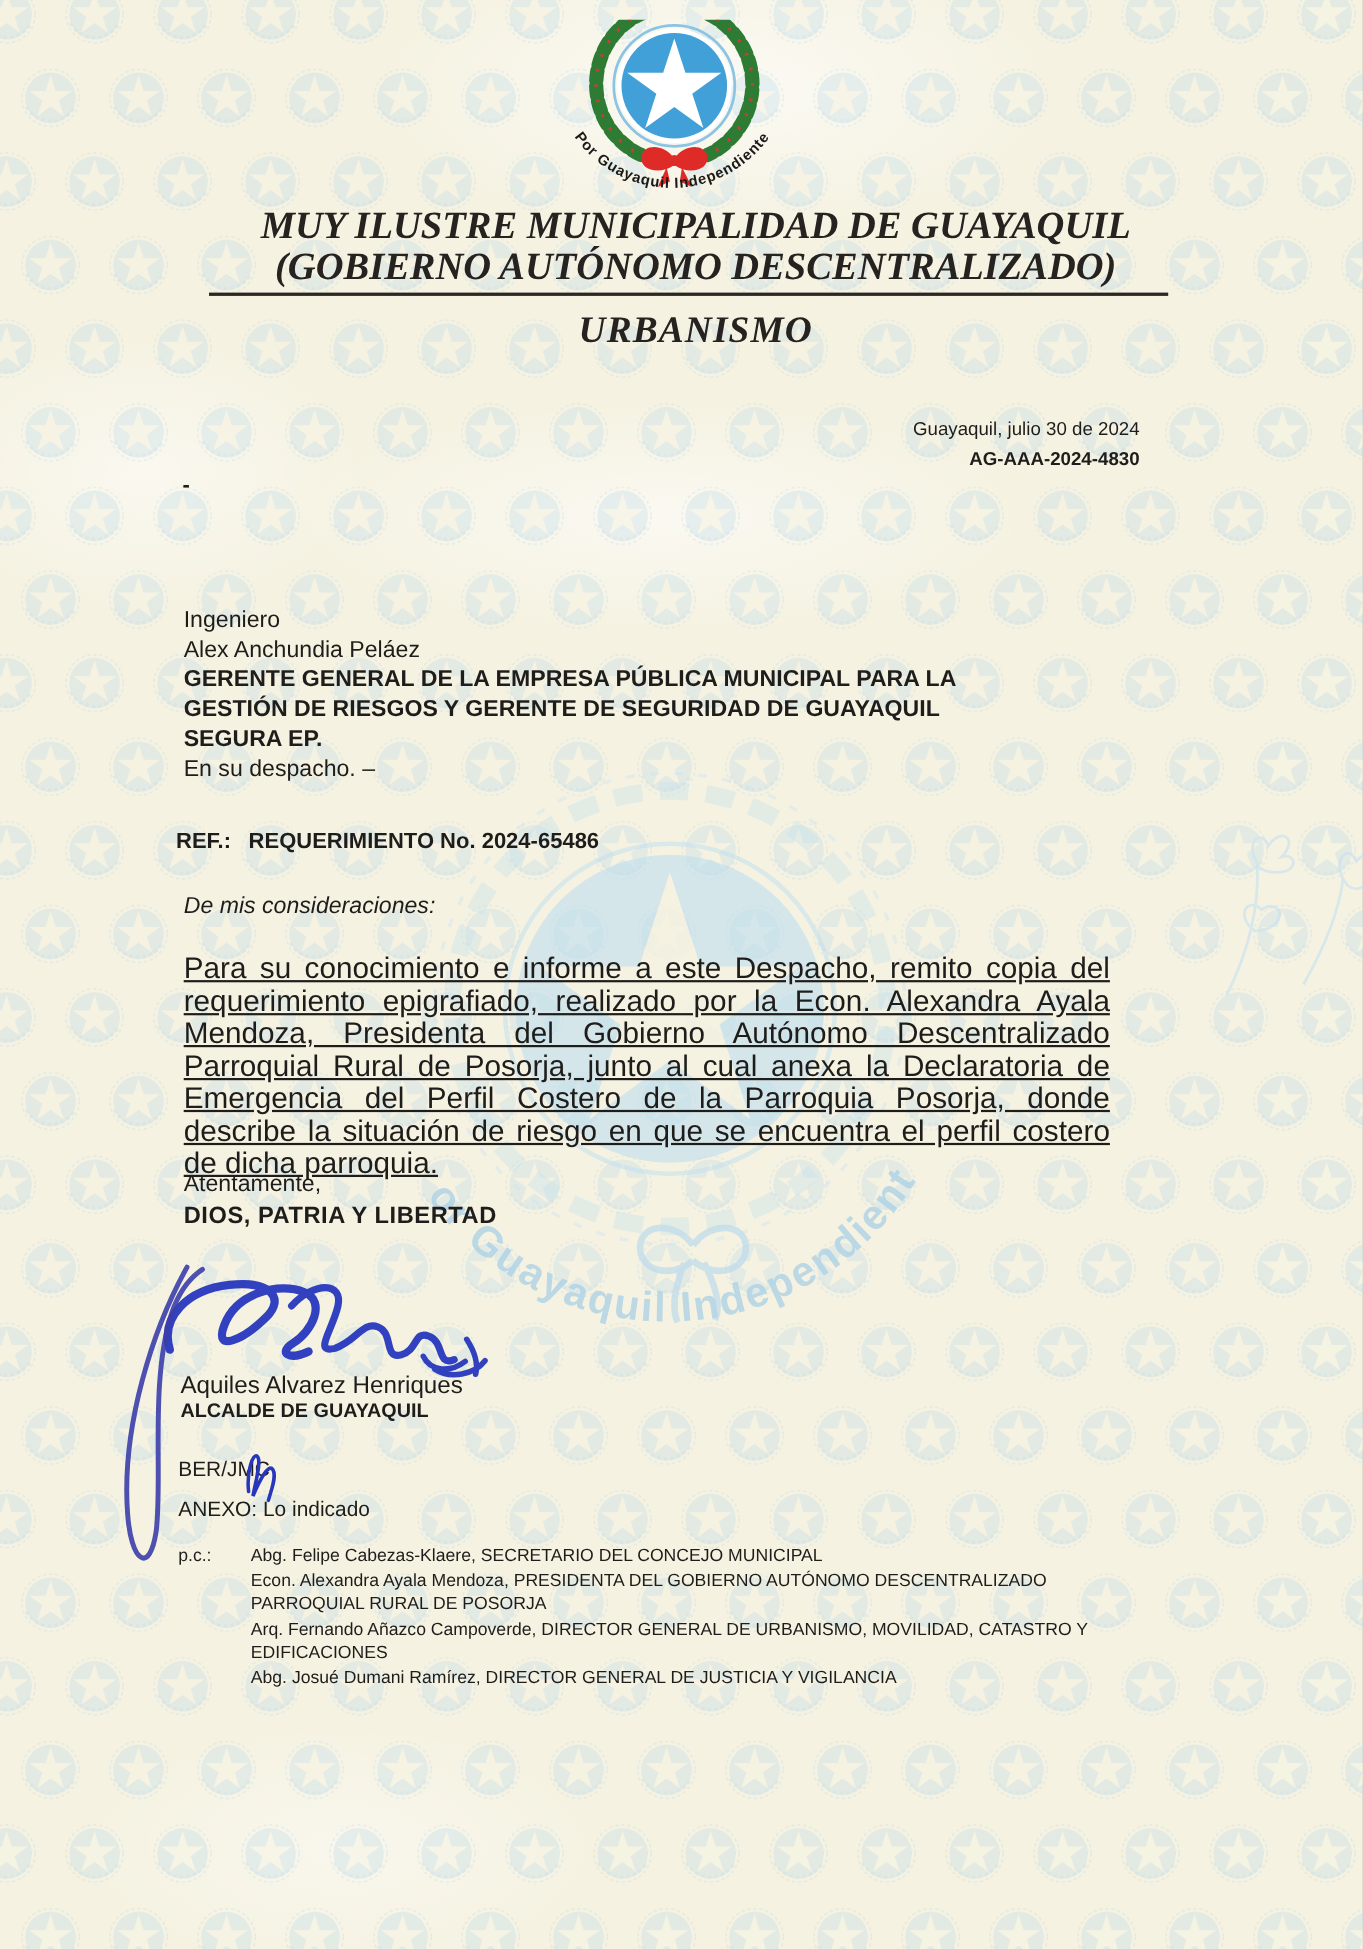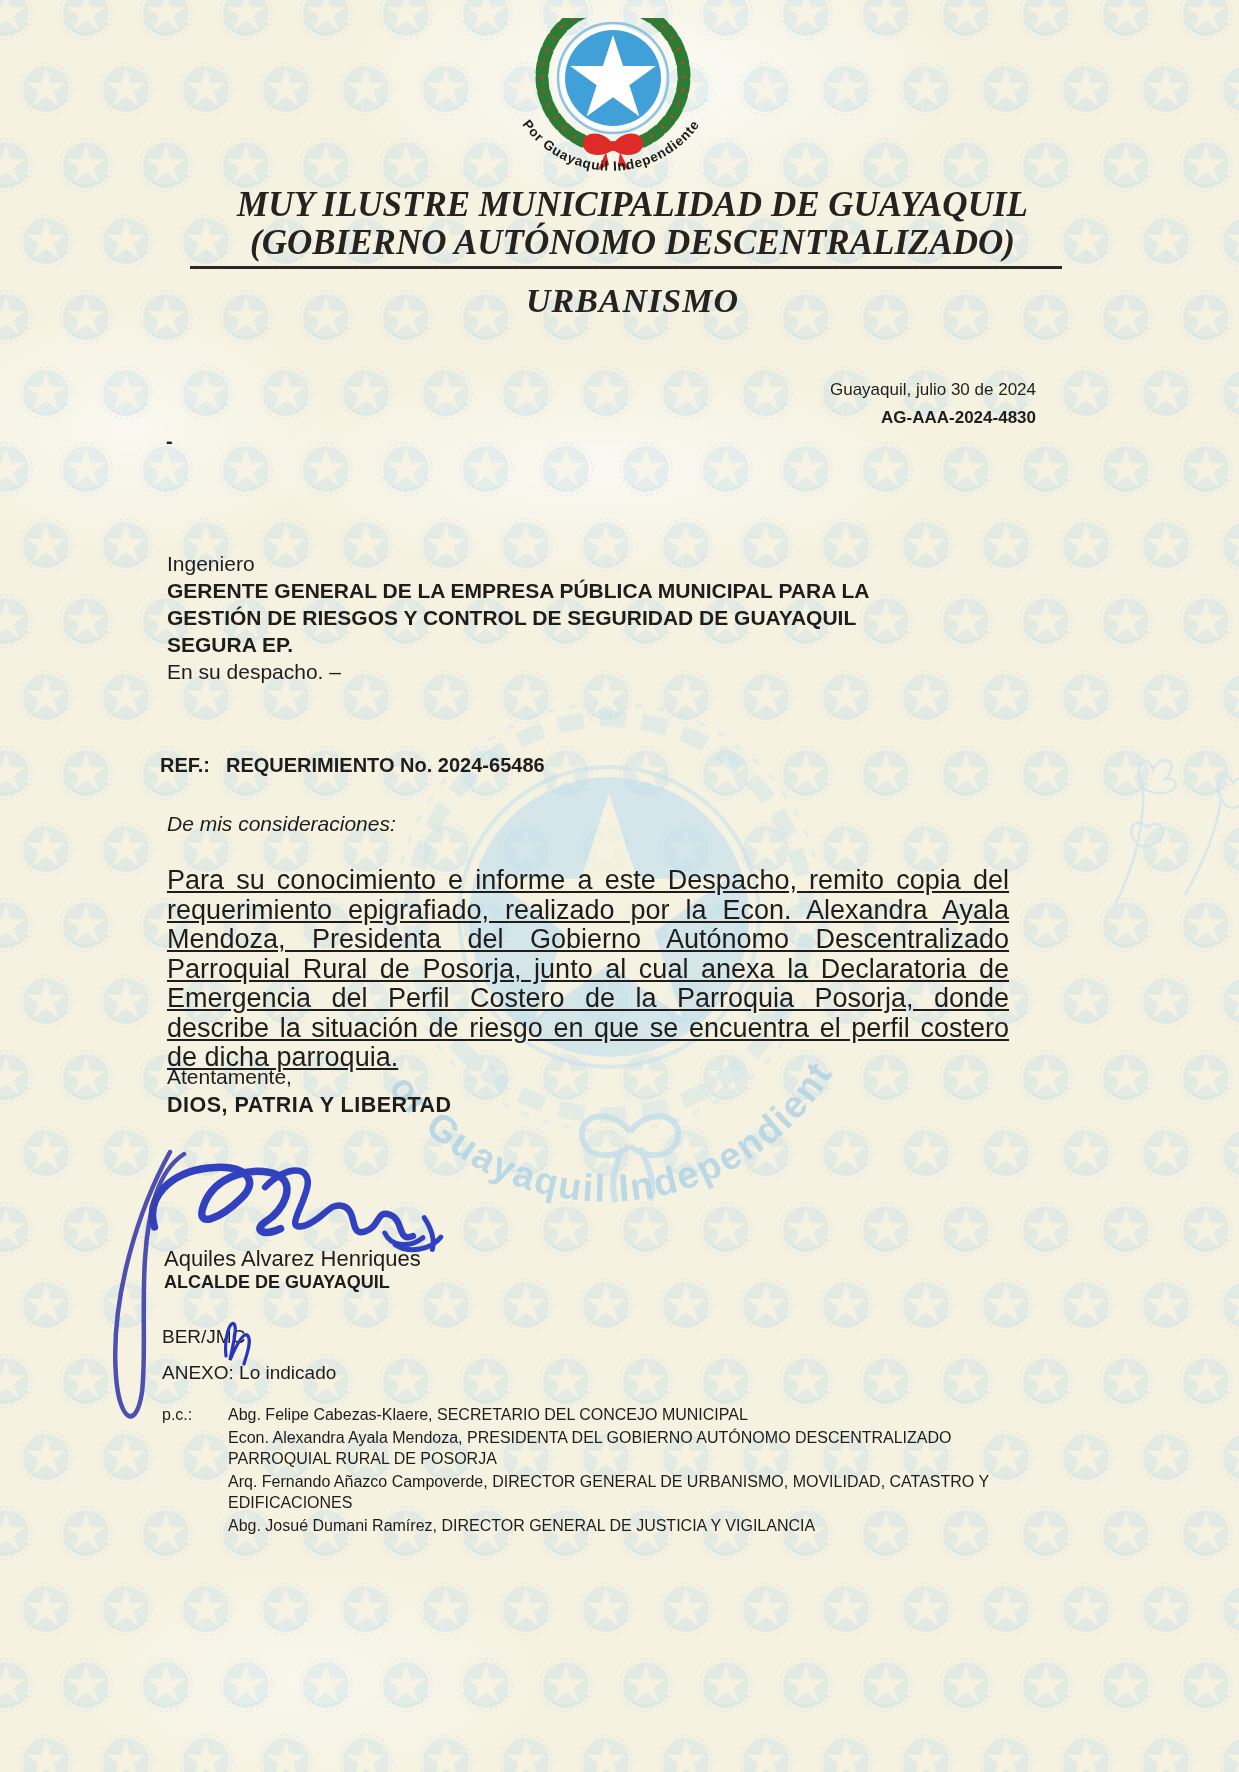--- a/index.html
+++ b/index.html
@@ -2455,22 +2455,23 @@
 
   <div class="dateblock">
     <div>Guayaquil, julio 30 de 2024</div>
     <div class="refcode">AG-AAA-2024-4830</div>
   </div>
 
   <div class="margin-dash">-</div>
 
   <div class="recipient">
     <div>Ingeniero</div>
+    <div>Alex Anchundia Peláez</div>
     <div class="b">GERENTE GENERAL DE LA EMPRESA PÚBLICA MUNICIPAL PARA LA</div>
-    <div class="b">GESTIÓN DE RIESGOS Y CONTROL DE SEGURIDAD DE GUAYAQUIL</div>
+    <div class="b">GESTIÓN DE RIESGOS Y GERENTE DE SEGURIDAD DE GUAYAQUIL</div>
     <div class="b">SEGURA EP.</div>
     <div>En su despacho. –</div>
   </div>
 
   <div class="refline">
     <span>REF.:</span><span class="txt">REQUERIMIENTO No. 2024-65486</span>
   </div>
 
   <div class="greeting">De mis consideraciones:</div>
 

